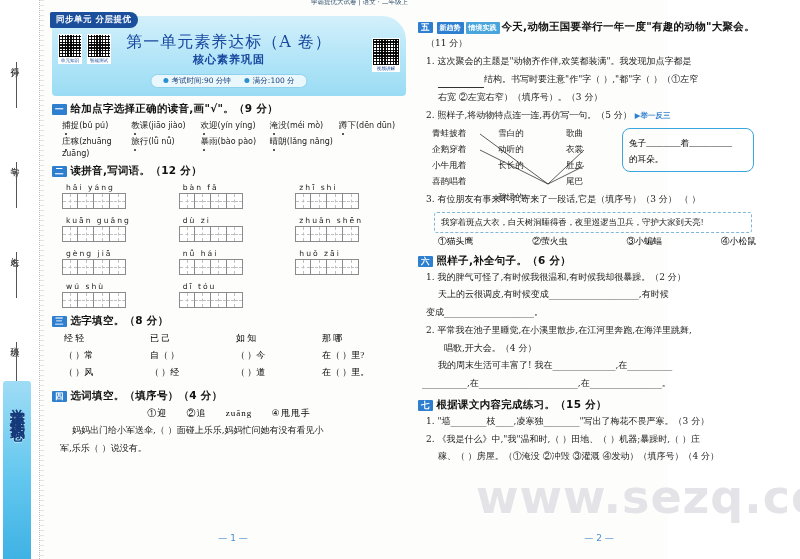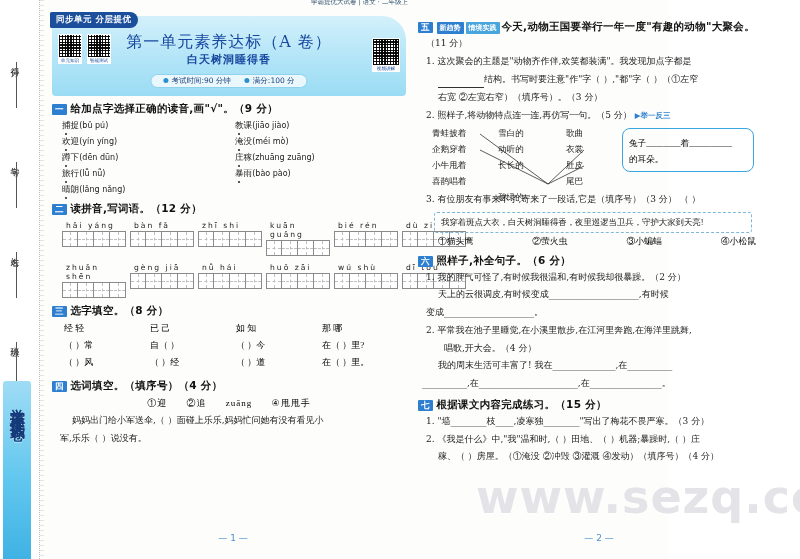--- a/index.html
+++ b/index.html
@@ -178,37 +178,37 @@
   .q {
     font-size: 9px; color: #1b1b1b; line-height: 1.75;
     margin: 2px 0 2px 10px;
     font-family: "DejaVu Serif", serif;
   }
   .q-ind { margin-left: 22px; }
 
   
   .ex1 {
     display: grid;
-    grid-template-columns: 1fr 1fr;
+    grid-template-columns: 1fr 1fr 1fr 1fr 1fr;
     row-gap: 4px;
     margin: 4px 0 2px 12px;
     font-size: 8.6px;
     color: #1b1b1b;
   }
   .ex1 .w { position: relative; display: inline-block; }
   .ex1 .w .d {
     position: absolute; left: 3px; bottom: -3px;
     width: 2px; height: 2px; border-radius: 50%; background: #222;
   }
   .ex1 .py { font-family: "DejaVu Sans", sans-serif; font-size: 8px; }
 
   
   .ex2 {
     display: grid;
-    grid-template-columns: repeat(6, 1fr);
+    grid-template-columns: repeat(3, 1fr);
     row-gap: 7px; column-gap: 4px;
     margin: 5px 0 2px 12px;
   }
   .cellgrp { text-align: left; }
   .cellgrp .py {
     font-size: 7.6px; font-family: "DejaVu Sans", sans-serif;
     color: #222; margin-bottom: 1px; letter-spacing: 2px;
     padding-left: 4px;
   }
   .boxes { display: flex; }
@@ -344,21 +344,21 @@
             <div class="qr-img"></div>
             <div class="qr-cap">单元知识</div>
           </div>
           <div class="qr">
             <div class="qr-img"></div>
             <div class="qr-cap">智能测试</div>
           </div>
         </div>
 
         <div class="main-title">第一单元素养达标（A 卷）</div>
-        <div class="sub-title">白天树洞睡得香</div>
+        <div class="sub-title">核心素养巩固</div>
 
         <div class="qr-right-group">
           <div class="qr">
             <div class="qr-img"></div>
             <div class="qr-cap">视频讲解</div>
           </div>
         </div>
 
         <div class="meta-pill">
           <span><i class="dot"></i><span>考试时间:90 分钟</span></span>
@@ -409,29 +409,20 @@
             <div class="py">zhī  shi</div>
             <div class="boxes">
               <div class="bx"></div>
               <div class="bx"></div>
               <div class="bx"></div>
               <div class="bx"></div>
             </div>
           </div>
           <div class="cellgrp">
             <div class="py">kuān guǎng</div>
-            <div class="boxes">
-              <div class="bx"></div>
-              <div class="bx"></div>
-              <div class="bx"></div>
-              <div class="bx"></div>
-            </div>
-          </div>
-          <div class="cellgrp">
-            <div class="py">bié  rén</div>
             <div class="boxes">
               <div class="bx"></div>
               <div class="bx"></div>
               <div class="bx"></div>
               <div class="bx"></div>
             </div>
           </div>
           <div class="cellgrp">
             <div class="py">dù  zi</div>
             <div class="boxes">

